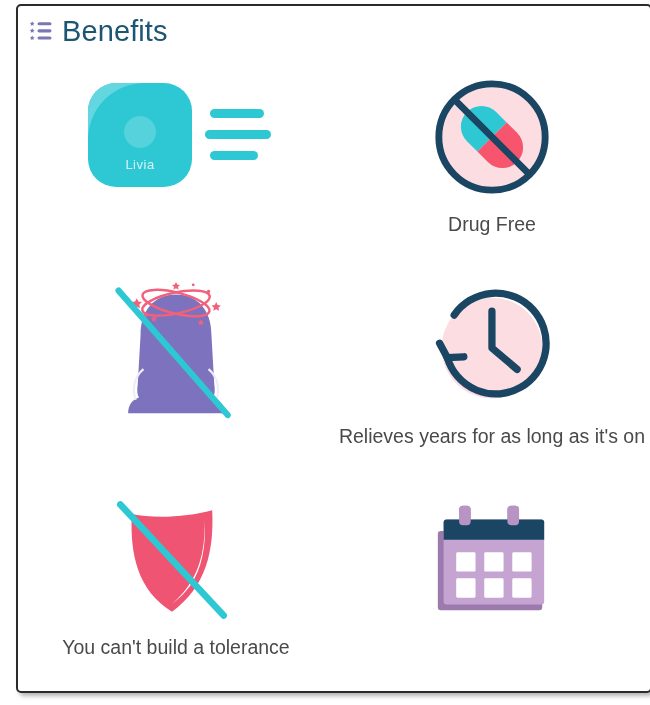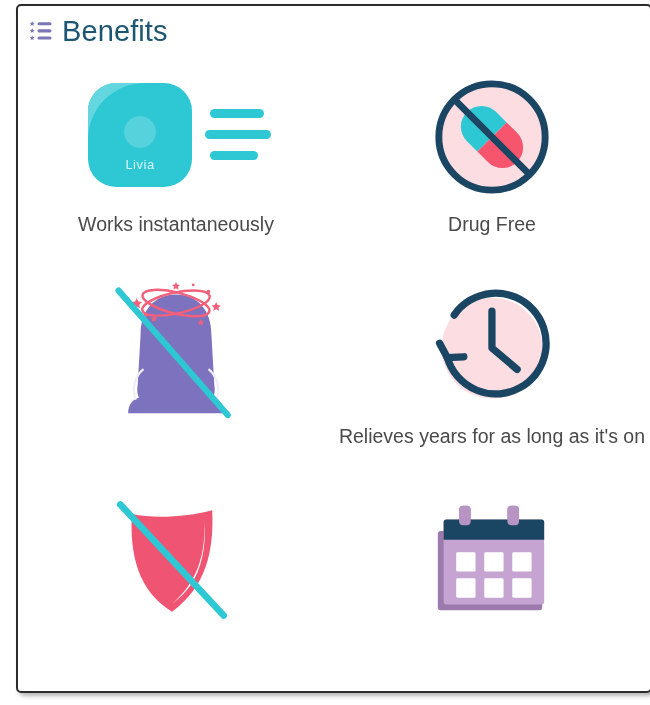--- a/index.html
+++ b/index.html
@@ -139,21 +139,20 @@
 
           <text x="64" y="94" fill="#d6f4f7" font-family="'Liberation Sans', sans-serif" font-size="13" text-anchor="middle" letter-spacing="0.5">Livia</text>
 
           <g fill="#2ec7d4">
             <rect x="134" y="34" width="54" height="9" rx="4.5"></rect>
             <rect x="129" y="55" width="66" height="9" rx="4.5"></rect>
             <rect x="134" y="76" width="48" height="9" rx="4.5"></rect>
           </g>
         </svg>
       </div>
-      <div class="benefit-label">Works instantaneously</div>
     </div>
 
     <div class="benefit-item" id="benefit-1">
       <div class="benefit-art">
         <svg viewBox="0 0 130 130" width="128" height="128" aria-hidden="true">
 
           <circle cx="65" cy="65" r="54" fill="#fbdde2"></circle>
 
           <g transform="rotate(-45 65 65)">
             <path d="M65 29 h0 a21 21 0 0 1 21 21 v15 h-42 v-15 a21 21 0 0 1 21 -21 z" fill="#2ec7d4"></path>
@@ -233,20 +232,21 @@
                    C114 60 106 98 70 124
                    C34 102 26 64 28 22 Z" fill="#ef5473"></path>
 
           <path d="M104 28 C105 62 98 92 70 116
                    C78 110 84 104 89 97
                    C101 80 106 55 104 28 Z" fill="#ffffff"></path>
 
           <line x1="16" y1="12" x2="124" y2="128" stroke="#2ec7d4" stroke-width="7" stroke-linecap="round"></line>
         </svg>
       </div>
+      <div class="benefit-label">You can't build a tolerance</div>
     </div>
 
     <div class="benefit-item" id="benefit-5">
       <div class="benefit-art">
         <svg viewBox="0 0 130 120" width="126" height="116" aria-hidden="true">
 
           <rect x="10" y="30" width="108" height="82" rx="3" fill="#9c7aad"></rect>
 
           <rect x="32" y="4" width="12" height="26" rx="4" fill="#b794c4"></rect>
           <rect x="82" y="4" width="12" height="26" rx="4" fill="#b794c4"></rect>

